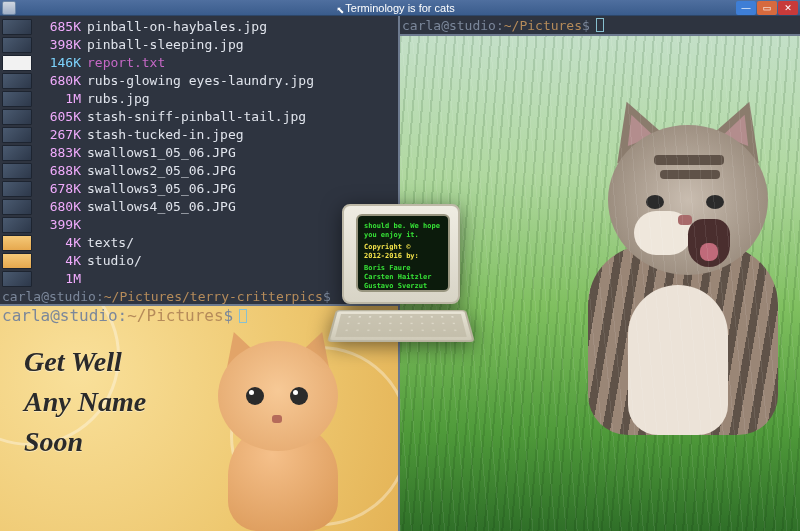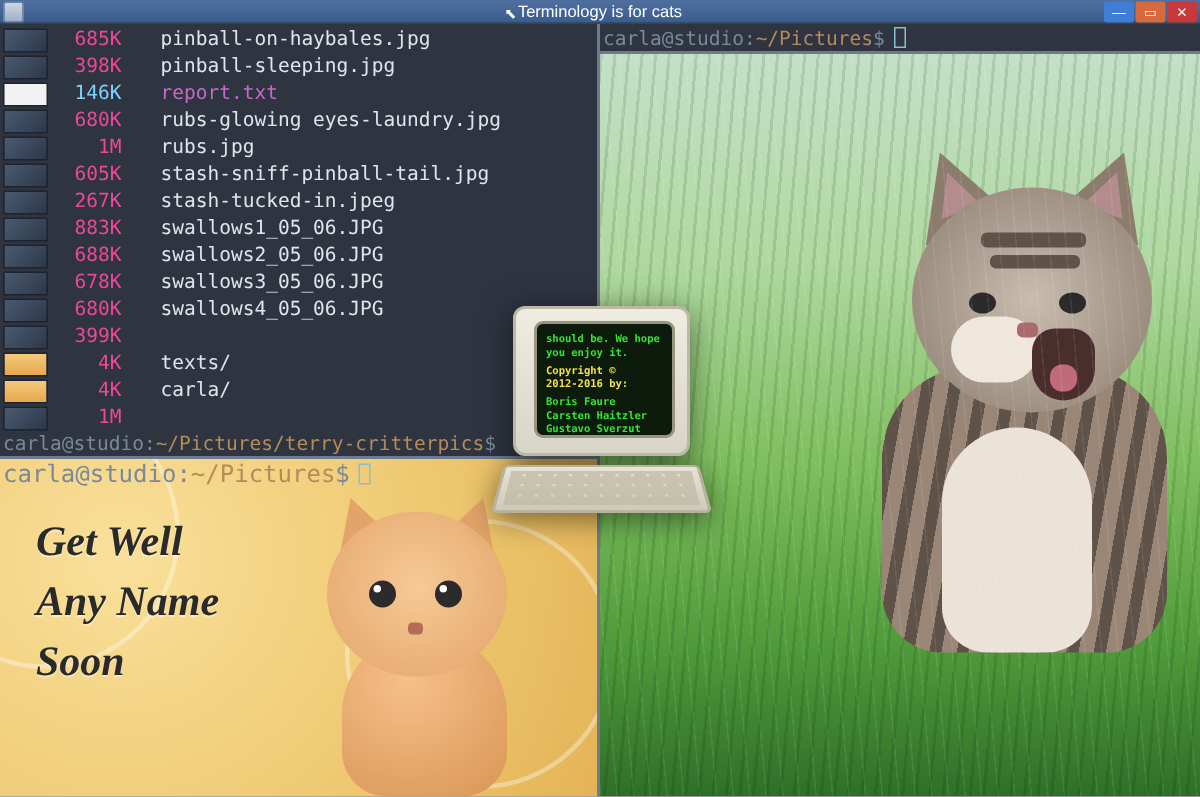--- a/index.html
+++ b/index.html
@@ -71,23 +71,23 @@
   
   .row { display: flex; align-items: center; white-space: pre; }
   .row .thumb {
     width: 30px; height: 16px; margin-right: 4px;
     background: linear-gradient(135deg,#4a5a70,#2d384a);
     border: 1px solid #1d2430;
     border-radius: 1px;
   }
   .row .thumb.txt   { background: #f2f2f2; }
   .row .thumb.dir   { background: linear-gradient(#f5c978,#e6a84e); }
-  .row .size  { color: #ec4899; width: 45px; text-align: right; margin-right: 6px; }
+  .row .size  { color: #f0abfc; width: 45px; text-align: right; margin-right: 6px; }
   .row .size.sel { color: #7dd3fc; }
-  .row .name  { color: #e0e4ec; margin-left: 20px; }
+  .row .name  { color: #e0e4ec; }
   .row .name.sel { color: #c668c6; text-align: center; }
   .row .name.dir { color: #e0e4ec; }
 
   
   .prompt { display: flex; align-items: baseline; white-space: pre; }
   .p-user { color: #7b879a; }
   .p-path { color: #b58b5a; }
   .p-dollar { color: #7b879a; }
   .cursor {
     display: inline-block; width: 8px; height: 14px;
@@ -314,21 +314,21 @@
         <div class="row"><span class="thumb "></span><span class="size">680K</span><span class="name">rubs-glowing eyes-laundry.jpg</span></div>
         <div class="row"><span class="thumb "></span><span class="size">1M</span><span class="name">rubs.jpg</span></div>
         <div class="row"><span class="thumb "></span><span class="size">605K</span><span class="name">stash-sniff-pinball-tail.jpg</span></div>
         <div class="row"><span class="thumb "></span><span class="size">267K</span><span class="name">stash-tucked-in.jpeg</span></div>
         <div class="row"><span class="thumb "></span><span class="size">883K</span><span class="name">swallows1_05_06.JPG</span></div>
         <div class="row"><span class="thumb "></span><span class="size">688K</span><span class="name">swallows2_05_06.JPG</span></div>
         <div class="row"><span class="thumb "></span><span class="size">678K</span><span class="name">swallows3_05_06.JPG</span></div>
         <div class="row"><span class="thumb "></span><span class="size">680K</span><span class="name">swallows4_05_06.JPG</span></div>
         <div class="row"><span class="thumb "></span><span class="size">399K</span></div>
         <div class="row"><span class="thumb dir"></span><span class="size">4K</span><span class="name dir">texts/</span></div>
-        <div class="row"><span class="thumb dir"></span><span class="size">4K</span><span class="name dir">carla/</span></div>
+        <div class="row"><span class="thumb dir"></span><span class="size">4K</span><span class="name dir">studio/</span></div>
         <div class="row"><span class="thumb "></span><span class="size">1M</span></div>
         <div class="prompt"><span class="p-user">carla@studio:</span><span class="p-path">~/Pictures/terry-critterpics</span><span class="p-dollar">$</span></div>
       </div>
 
     <div class="getwell">
       <div class="swirl s1"></div>
       <div class="swirl s2"></div>
       <div class="getwell-text">
         <div>Get Well</div>
         <div>Any Name</div>

